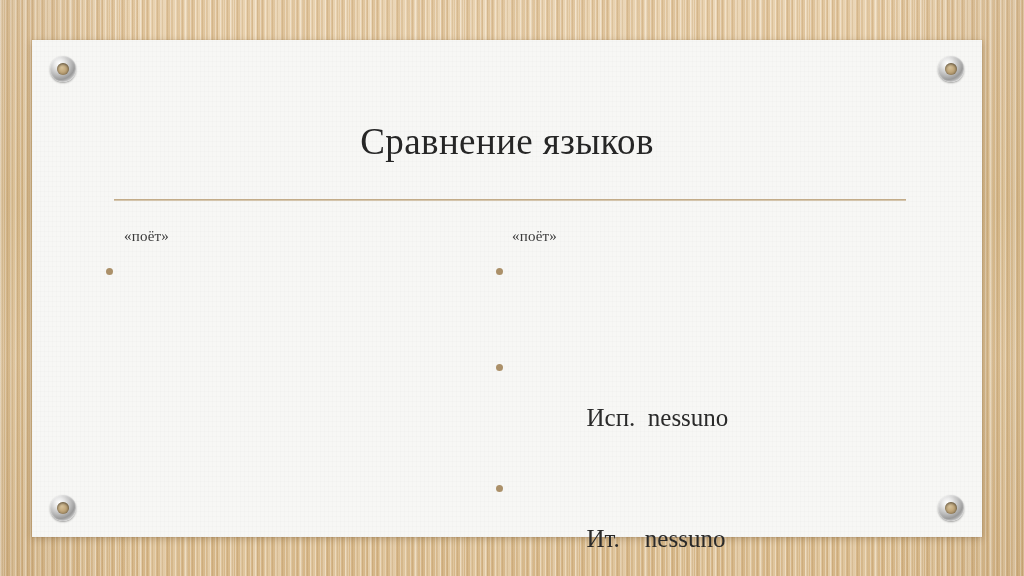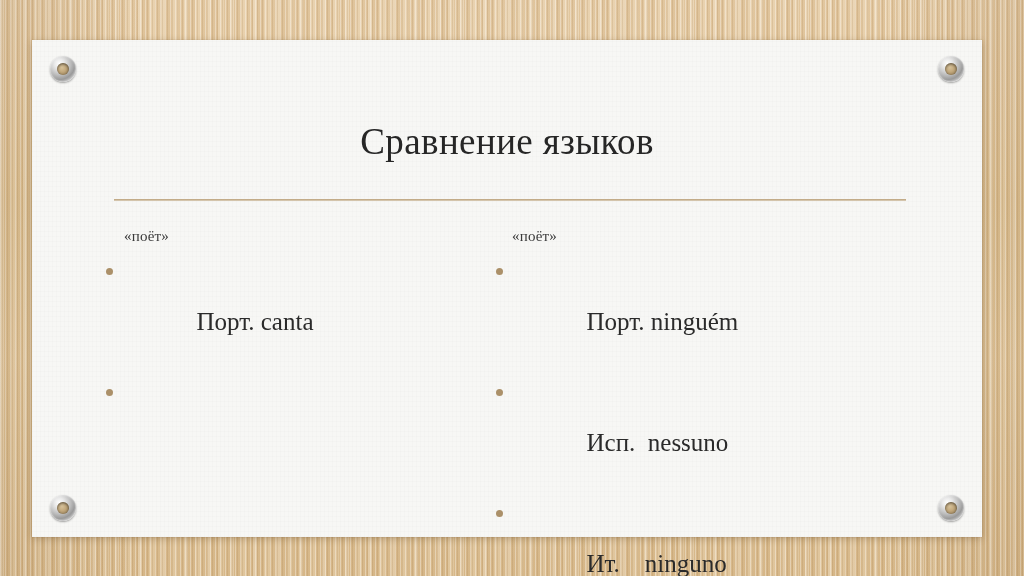--- a/index.html
+++ b/index.html
@@ -206,42 +206,37 @@
 
   <div id="title-divider"></div>
 
   <div id="columns">
 
     <div class="column" id="column-left">
       <div class="column-heading">«поёт»</div>
       <ul class="bullet-list">
         <li class="bullet-item">
           <span class="bullet-dot"></span>
-          <span>Порт. canta</span>
-        </li>
-        <li class="bullet-item">
-          <span class="bullet-dot"></span>
         </li>
 
       </ul>
     </div>
 
     <div class="column" id="column-right">
       <div class="column-heading">«поёт»</div>
       <ul class="bullet-list">
         <li class="bullet-item">
           <span class="bullet-dot"></span>
-          <span>Порт. ninguém</span>
         </li>
         <li class="bullet-item">
           <span class="bullet-dot"></span>
           <span>Исп.  nessuno</span>
         </li>
         <li class="bullet-item">
           <span class="bullet-dot"></span>
-          <span>Ит.    ninguno</span>
+          <span>Ит.    nessuno</span>
         </li>
 
       </ul>
     </div>
 
   </div>
 </div>
 
 </body></html>

